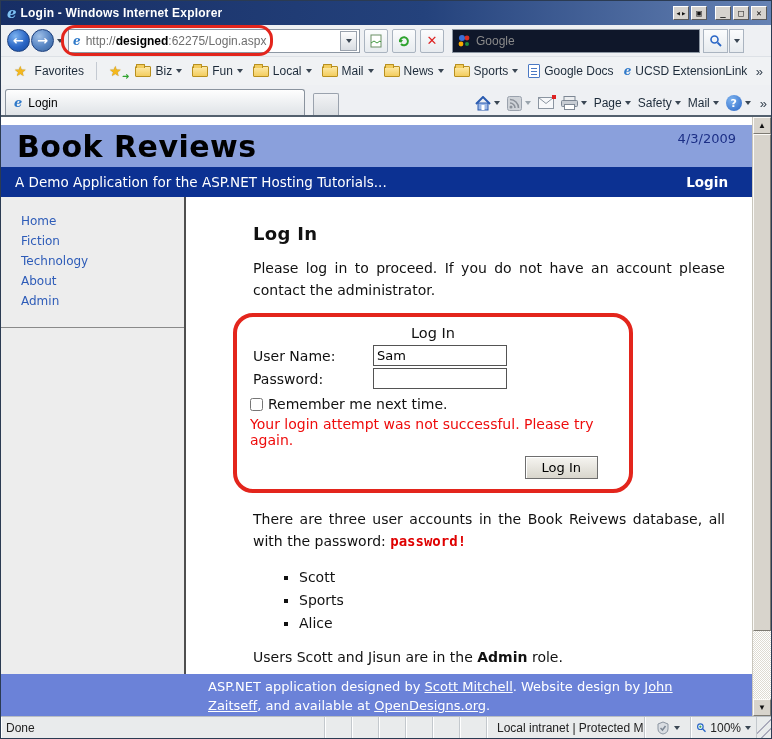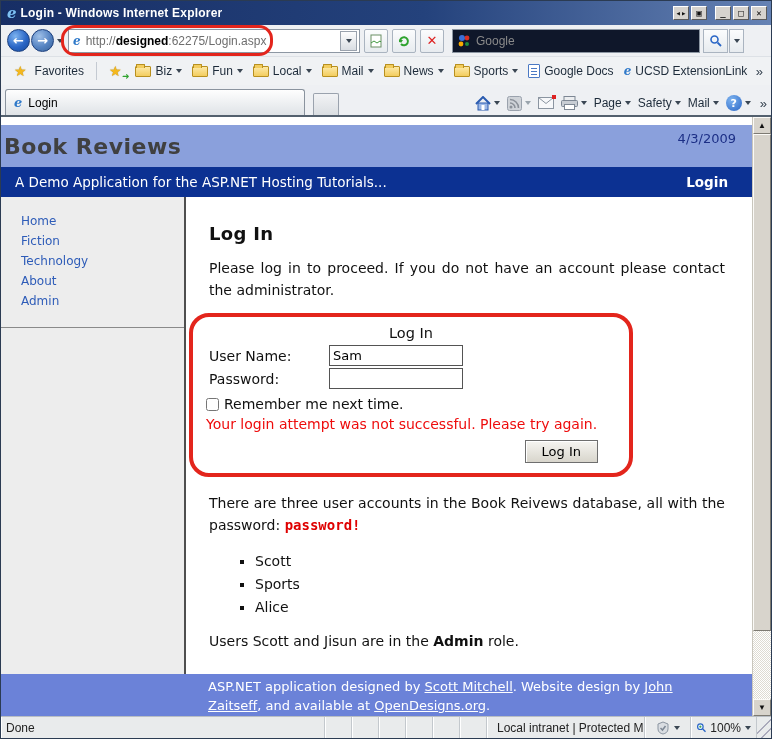--- a/index.html
+++ b/index.html
@@ -57,30 +57,30 @@
   .cmditem { display:flex; align-items:center; gap:3px; white-space:nowrap; }
   .helpq { width:16px; height:16px; border-radius:50%; background:radial-gradient(circle at 35% 30%, #7db3ef, #2a66c6); color:#fff; font:bold 11px "DejaVu Sans", sans-serif; display:flex; align-items:center; justify-content:center; }
   .mailicon { position:relative; }
   .maildot { position:absolute; right:-2px; top:-2px; width:4px; height:4px; background:#d22; }
 
   
   .viewport { flex:1; display:flex; min-height:0; background:#fff; }
   .pagecol { flex:1; display:flex; flex-direction:column; min-width:0; background:#fff; font-family:"DejaVu Sans", sans-serif; }
   .pagegap { height:8px; flex:0 0 8px; }
   .band-light { height:42px; flex:0 0 42px; background:#8aa0dc; display:flex; align-items:center; }
-  .band-light .bigtitle { color:#404040; font-size:22px; font-weight:bold; padding-left:3px; letter-spacing:.5px; }
+  .band-light .bigtitle { color:#000000; font-size:30px; font-weight:bold; padding-left:16px; letter-spacing:.5px; }
   .band-light .date { margin-left:auto; color:#1c2f86; font-size:13px; padding-right:16px; align-self:flex-start; padding-top:6px; }
   .band-dark { height:30px; flex:0 0 30px; background:#0c3192; color:#fff; display:flex; align-items:center; font-size:13.5px; }
   .band-dark .subtitle { padding-left:14px; }
   .band-dark .loginlink { margin-left:auto; padding-right:24px; font-weight:bold; color:#fff; text-decoration:none; }
   .pagebody { flex:1; display:flex; min-height:0; }
   .sidebar { width:185px; flex:0 0 185px; background:#ededed; border-right:2px solid #4f4f4f; }
   .navlinks { border-bottom:1px solid #8a8a8a; padding:14px 0 16px 20px; }
   .navlinks a { display:block; color:#2e5cb8; text-decoration:none; font-size:12px; line-height:20px; }
-  .maincol { flex:1; padding:0 27px 16px 23px; font-size:14px; color:#111; min-width:0; }
+  .maincol { flex:1; padding:0 27px 16px 23px; font-size:14px; color:#111; min-width:0;margin-left:44px; }
   .maincol h2 { font-size:18px; margin:26px 0 14px; letter-spacing:.3px; }
   .intro, .accounts, .adminline { text-align:justify; line-height:1.55; }
   .annotation { border:4px solid #e3251c; border-radius:20px; margin:12px 92px 16px -20px; padding:8px 16px 10px; }
   .formtitle { text-align:center; font-size:14.5px; margin-bottom:4px; }
   .frow { display:flex; align-items:center; margin:2px 0; }
   .flabel { width:120px; text-align:left; }
   .finput { width:134px; height:21px; border:1px solid #545454; font:13px "DejaVu Sans", sans-serif; padding:1px 3px; }
   .chkrow { display:flex; align-items:center; gap:5px; margin:7px 0 4px -3px; }
   .chkrow input { width:13px; height:13px; }
   .errline { color:#ee0c0c; margin:3px 0 8px -3px; }

